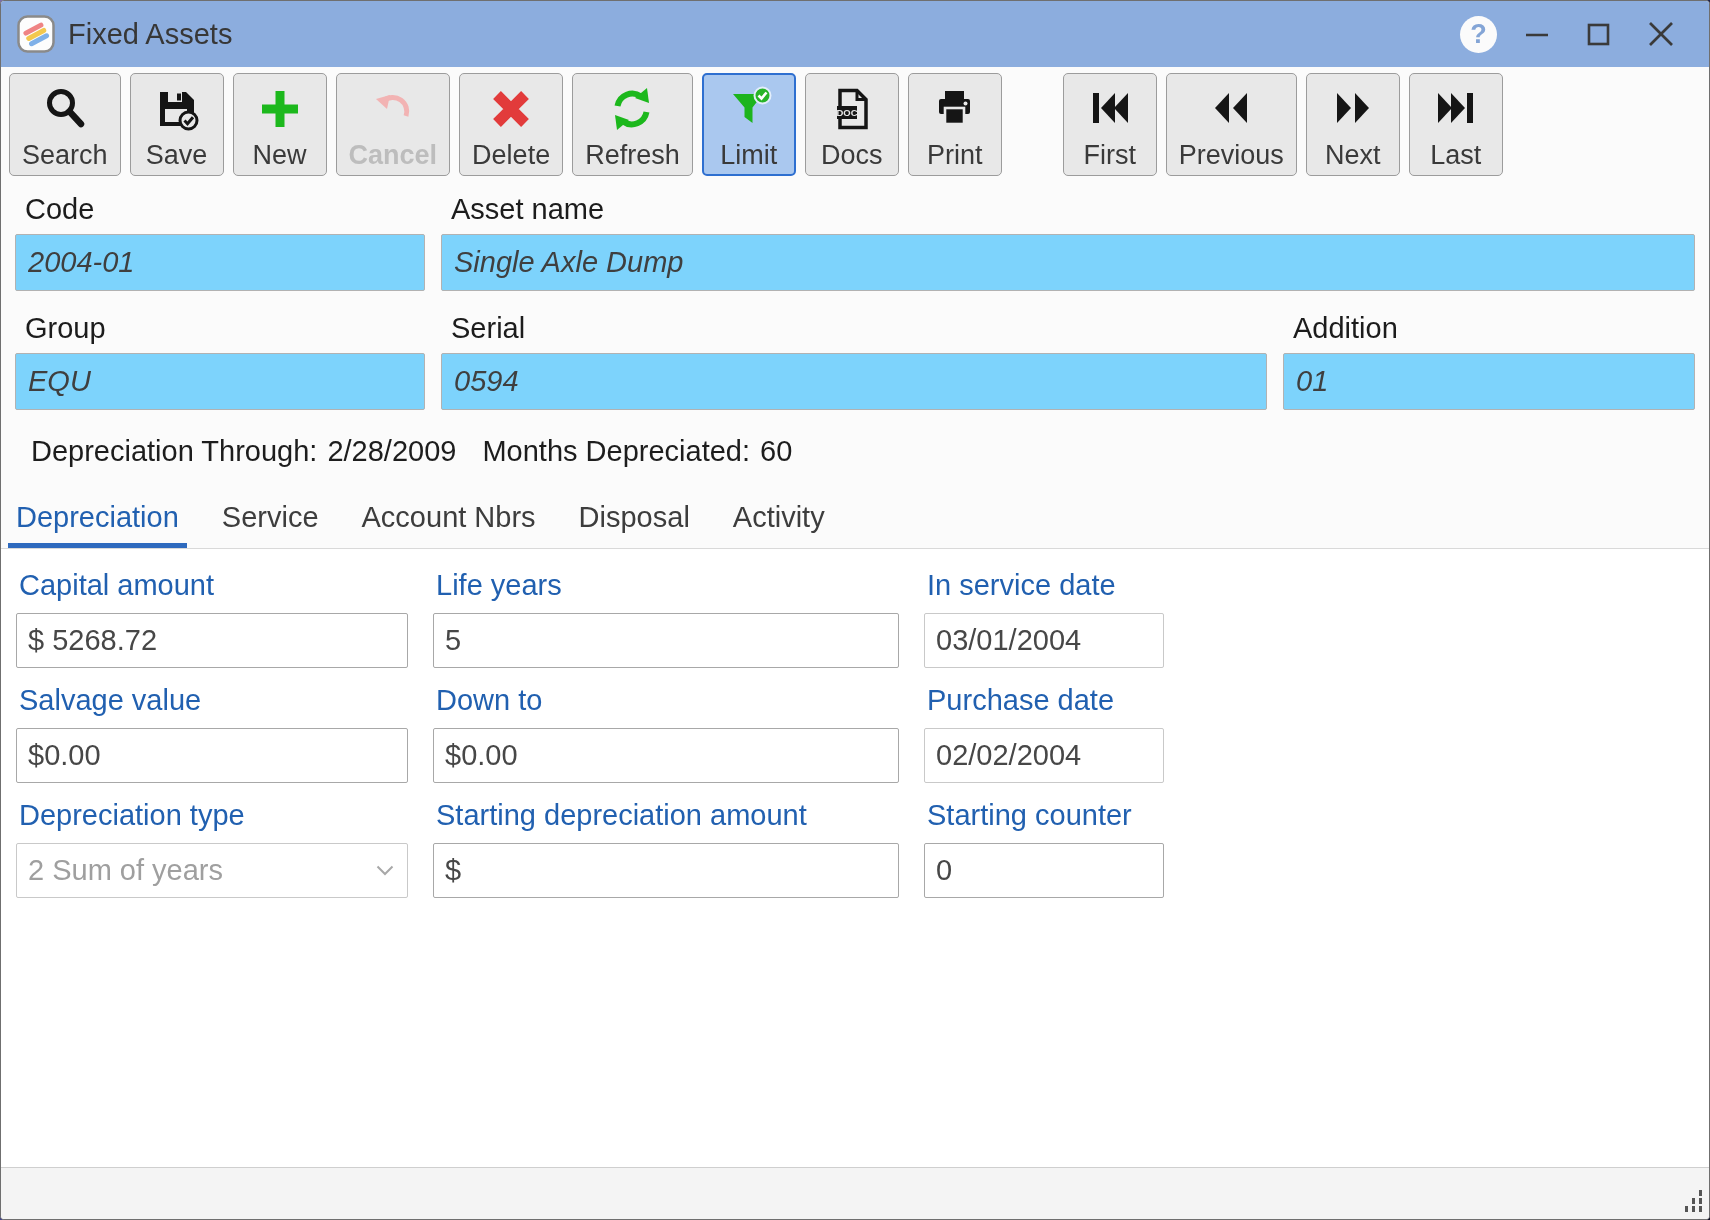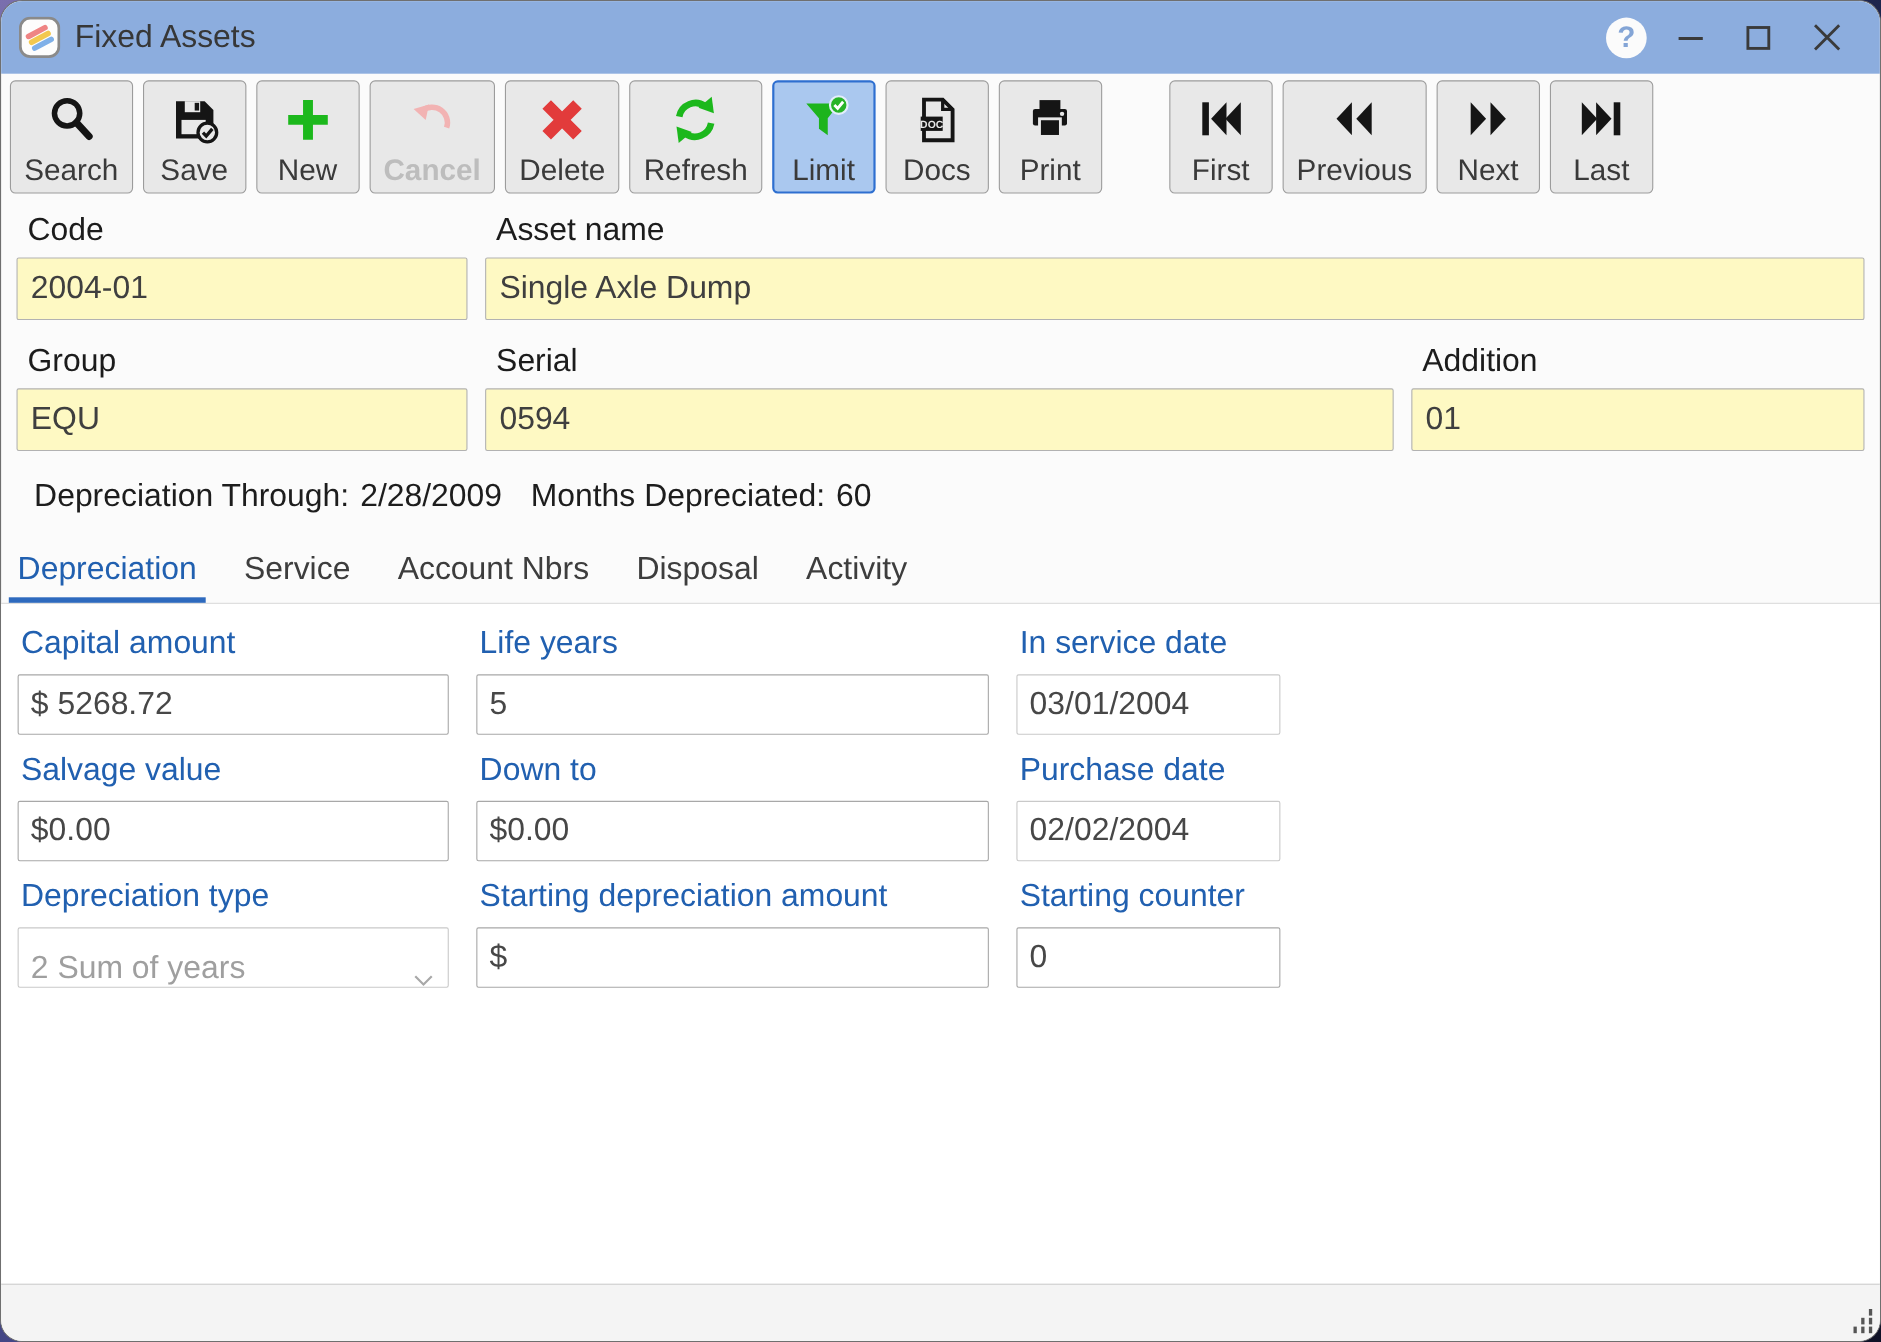--- a/index.html
+++ b/index.html
@@ -3,21 +3,21 @@
 <meta charset="utf-8">
 <style>
   html,body{margin:0;padding:0;}
   body{
     width:1710px;height:1220px;overflow:hidden;
     background:linear-gradient(115deg,#7a6fae 0%,#4b4a8a 18%,#2e3a78 48%,#0f1126 100%);
     font-family:"Liberation Sans",sans-serif;
   }
   .window{
     position:absolute;top:0;left:0;width:1710px;height:1220px;
-    box-sizing:border-box;border:1px solid #6f6f6f;border-radius:20px;
+    box-sizing:border-box;border:1px solid #6f6f6f;border-radius:4px;
     overflow:hidden;display:flex;flex-direction:column;background:#fbfbfb;
   }
   
   .titlebar{flex:0 0 66px;background:#8cadde;display:flex;align-items:center;padding:0 0 0 16px;}
   .app-icon{width:38px;height:38px;margin-right:13px;flex:0 0 auto;}
   .title{font-size:29px;color:#373737;}
   .tb-right{margin-left:auto;display:flex;align-items:center;gap:18px;padding-right:26px;}
   .helpbtn{width:37px;height:37px;border-radius:50%;background:#fbfbfb;color:#84a5d6;
     font-size:27px;font-weight:bold;display:flex;align-items:center;justify-content:center;cursor:default;}
   .winbtn{width:44px;height:44px;display:flex;align-items:center;justify-content:center;}
@@ -32,40 +32,40 @@
   .tbtn.disabled .tlabel{color:#bdbdbd;font-weight:bold;}
   .group-gap{margin-left:52px;}
   
   .fsection{padding:0 14px;flex:0 0 auto;}
   .frow{display:flex;gap:16px;}
   .col-code{width:410px;flex:0 0 auto;}
   .col-flex{flex:1 1 auto;}
   .col-add{width:412px;flex:0 0 auto;}
   .flabel{font-size:29px;color:#1c1c1c;margin:17px 0 8px;padding-left:10px;}
   .frow2 .flabel{margin-top:21px;}
-  .finput{display:block;width:100%;box-sizing:border-box;height:57px;background:#fef9c3;
+  .finput{display:block;width:100%;box-sizing:border-box;height:57px;background:#7dd3fc;
     border:1px solid #b2b2b2;border-radius:2px;font-family:"Liberation Sans",sans-serif;
-    font-size:29px;color:#3f3f3f;padding:0 12px;outline:none;}
+    font-size:29px;color:#3f3f3f;padding:0 12px;outline:none;font-style:italic;}
   .summary{margin:25px 0 0 16px;font-size:29px;color:#1d1d1d;display:flex;gap:26px;white-space:nowrap;}
   .pair{display:flex;gap:10px;}
   
   .tabs{margin-top:33px;padding-left:7px;border-bottom:1px solid #d9d9d9;display:flex;gap:27px;flex:0 0 auto;}
   .tab{font-size:29px;color:#3d3d3d;padding:0 8px 9px;border-bottom:5px solid transparent;cursor:default;}
   .tab.active{color:#2160b0;border-bottom-color:#2e6abe;}
   
   .panel{flex:1 1 auto;background:#ffffff;padding:20px 0 0 15px;}
   .pgrid{display:grid;grid-template-columns:392px 466px 240px;column-gap:25px;}
   .pgroup{margin-bottom:16px;}
   .plabel{font-size:29px;color:#2160b0;margin:0 0 11px;padding-left:3px;white-space:nowrap;}
   .pinput{display:block;width:100%;box-sizing:border-box;height:55px;background:#fff;
     border:1px solid #a8a8a8;border-radius:2px;font-family:"Liberation Sans",sans-serif;
     font-size:29px;color:#474747;padding:0 11px;outline:none;}
   .pinput.light{border-color:#c9c9c9;}
   .pselect{height:55px;box-sizing:border-box;border:1px solid #c9c9c9;border-radius:2px;background:#fff;
-    display:flex;align-items:flex-end;justify-content:space-between;
+    display:flex;align-items:center;justify-content:space-between;
     color:#9f9f9f;font-size:29px;padding:0 13px 0 11px;}
   
   .statusbar{flex:0 0 51px;background:#f4f4f4;border-top:1px solid #cfcfcf;position:relative;}
   .grip{position:absolute;right:5px;bottom:5px;cursor:nwse-resize;}
 </style>
 </head>
 <body>
 
 <div class="window">
 

